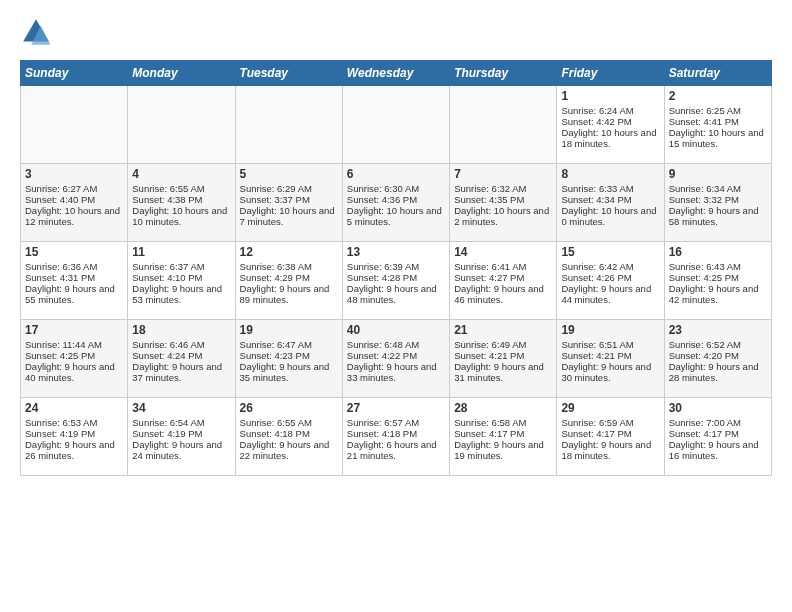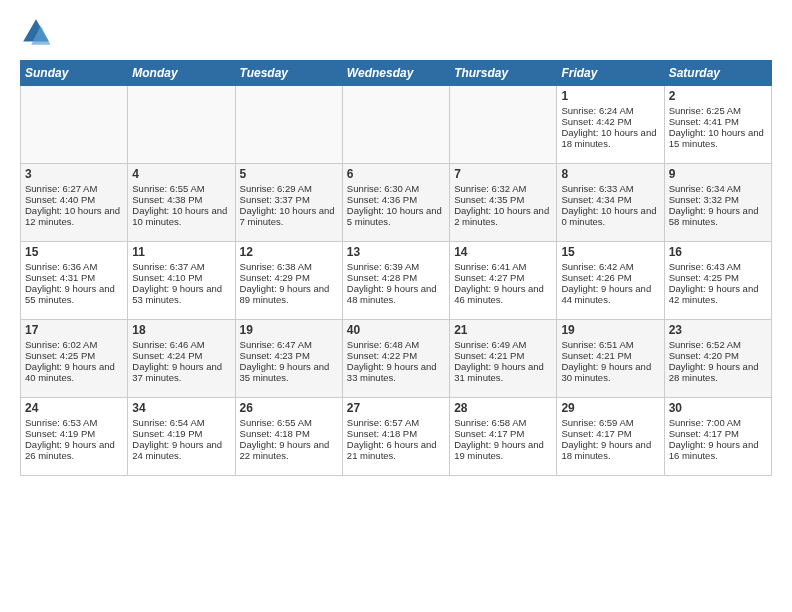--- a/index.html
+++ b/index.html
@@ -230,21 +230,21 @@
           <td>
             <span class="day-number">16</span>
             <div>Sunrise: 6:43 AM</div>
             <div>Sunset: 4:25 PM</div>
             <div>Daylight: 9 hours and 42 minutes.</div>
           </td>
         </tr>
         <tr>
           <td>
             <span class="day-number">17</span>
-            <div>Sunrise: 6:02 AM</div>
+            <div>Sunrise: 11:44 AM</div>
             <div>Sunset: 4:25 PM</div>
             <div>Daylight: 9 hours and 40 minutes.</div>
           </td>
           <td>
             <span class="day-number">18</span>
             <div>Sunrise: 6:46 AM</div>
             <div>Sunset: 4:24 PM</div>
             <div>Daylight: 9 hours and 37 minutes.</div>
           </td>
           <td>

